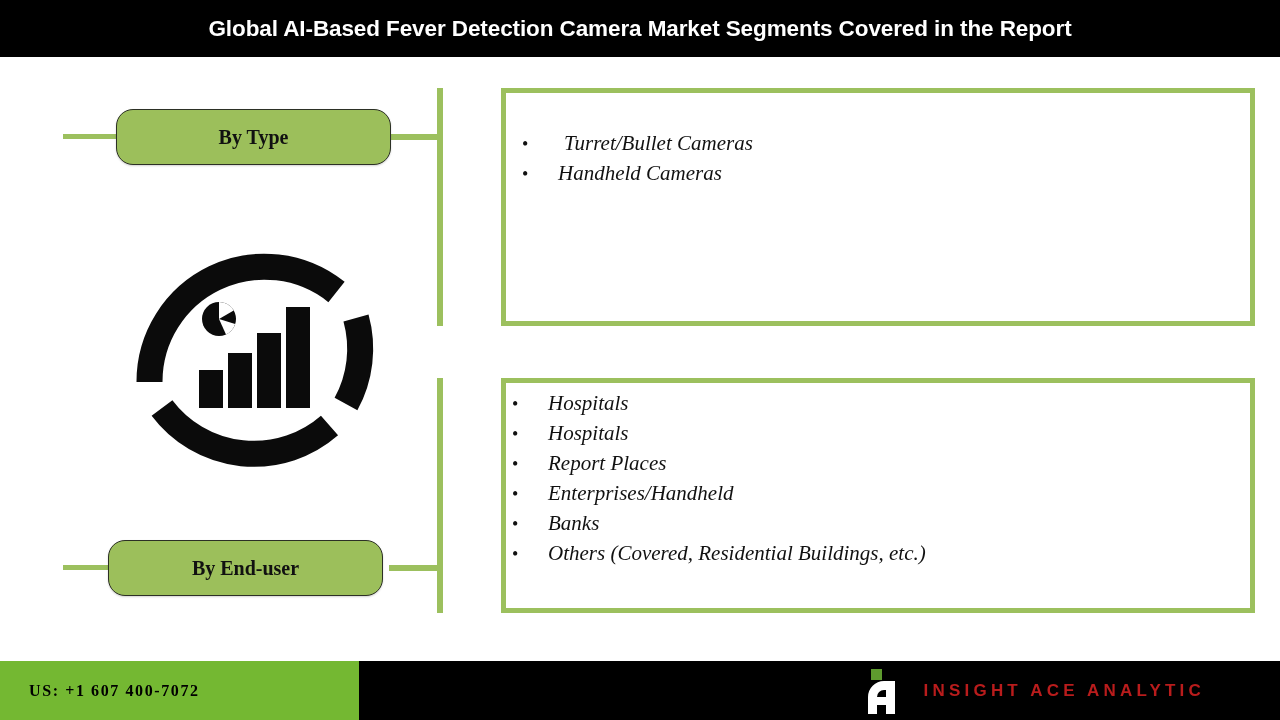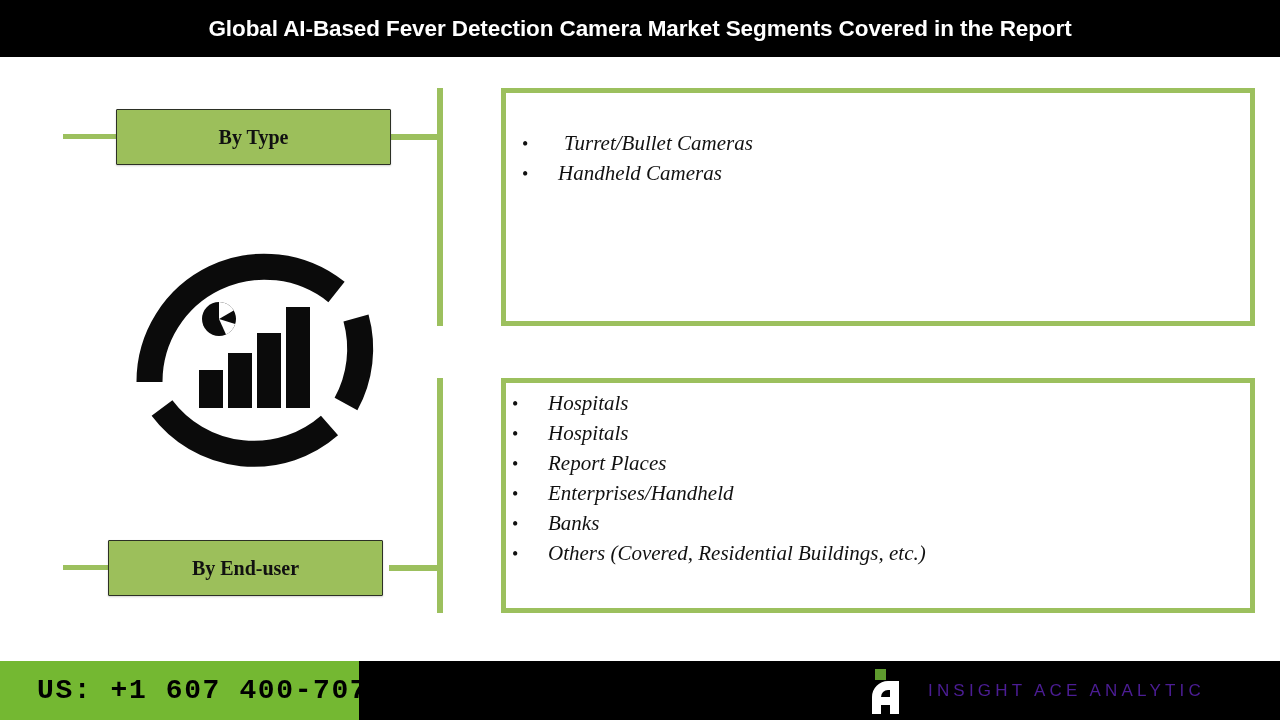--- a/index.html
+++ b/index.html
@@ -58,21 +58,21 @@
   }
   .conn-stub.type     { left:63px; top:134px; width:54px; }
   .conn-stub.enduser  { left:63px; top:565px; width:54px; }
 
   
   .pill {
     position:absolute;
     width:275px; height:56px;
     background:#9cbf5b;
     border:1.4px solid #2c3025;
-    border-radius:1px;
+    border-radius:17px;
     display:flex; align-items:center; justify-content:center;
     color:#111111;
     font-family:"Liberation Serif", serif;
     font-weight:bold;
     font-size:20px;
     box-shadow:0 1px 2px rgba(0,0,0,0.18);
   }
   .pill.type    { left:116px; top:109px; }
   .pill.enduser { left:108px; top:540px; }
 
@@ -125,41 +125,41 @@
     background:#000000;
   }
   .footer-green {
     position:absolute; left:0; top:661px;
     width:359px; height:59px;
     background:#74b832;
     display:flex; align-items:center;
   }
   .footer-phone {
     color:#000000;
-    font-family:Liberation Mono, monospace;
-    font-weight:bold;
-    font-size:28px;
+    font-family:Liberation Serif, serif;
+    font-weight:bold;
+    font-size:16px;
     letter-spacing:1.6px;
-    padding-left:37px;
+    padding-left:29px;
     white-space:nowrap;
   }
   .footer-brand {
     position:absolute; right:31px; top:661px;
     height:59px;
     display:flex; align-items:center; gap:18px;
   }
   .brand-mark {
     position:relative;
     width:44px; height:48px;
     flex:0 0 auto;
   }
   .brand-name {
-    color:#4c1d95;
+    color:#b91c1c;
     font-family:"Liberation Sans", sans-serif;
-    font-weight:normal;
+    font-weight:bold;
     font-size:17px;
     letter-spacing:4.2px;
     white-space:nowrap;
   }
 </style>
 </head>
 <body>
 
 <div id="slide">
 

